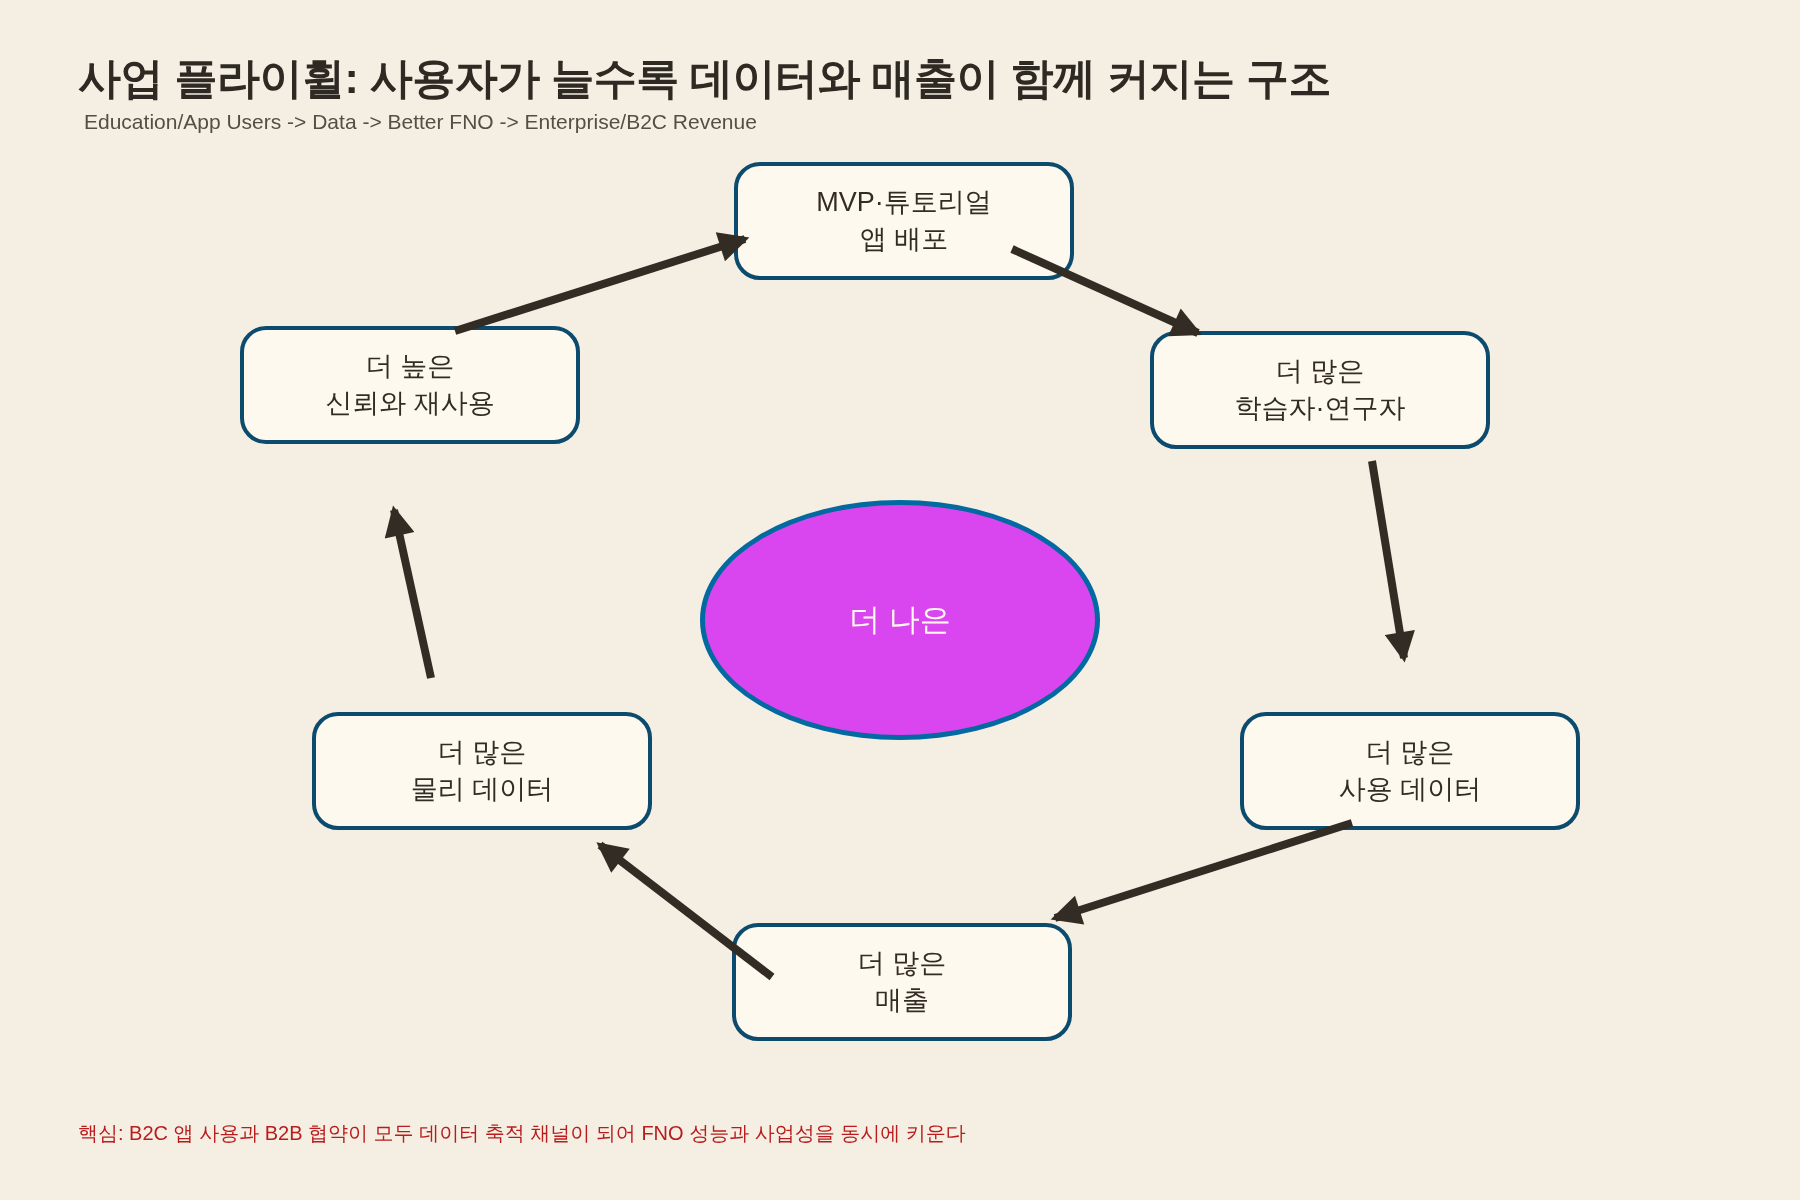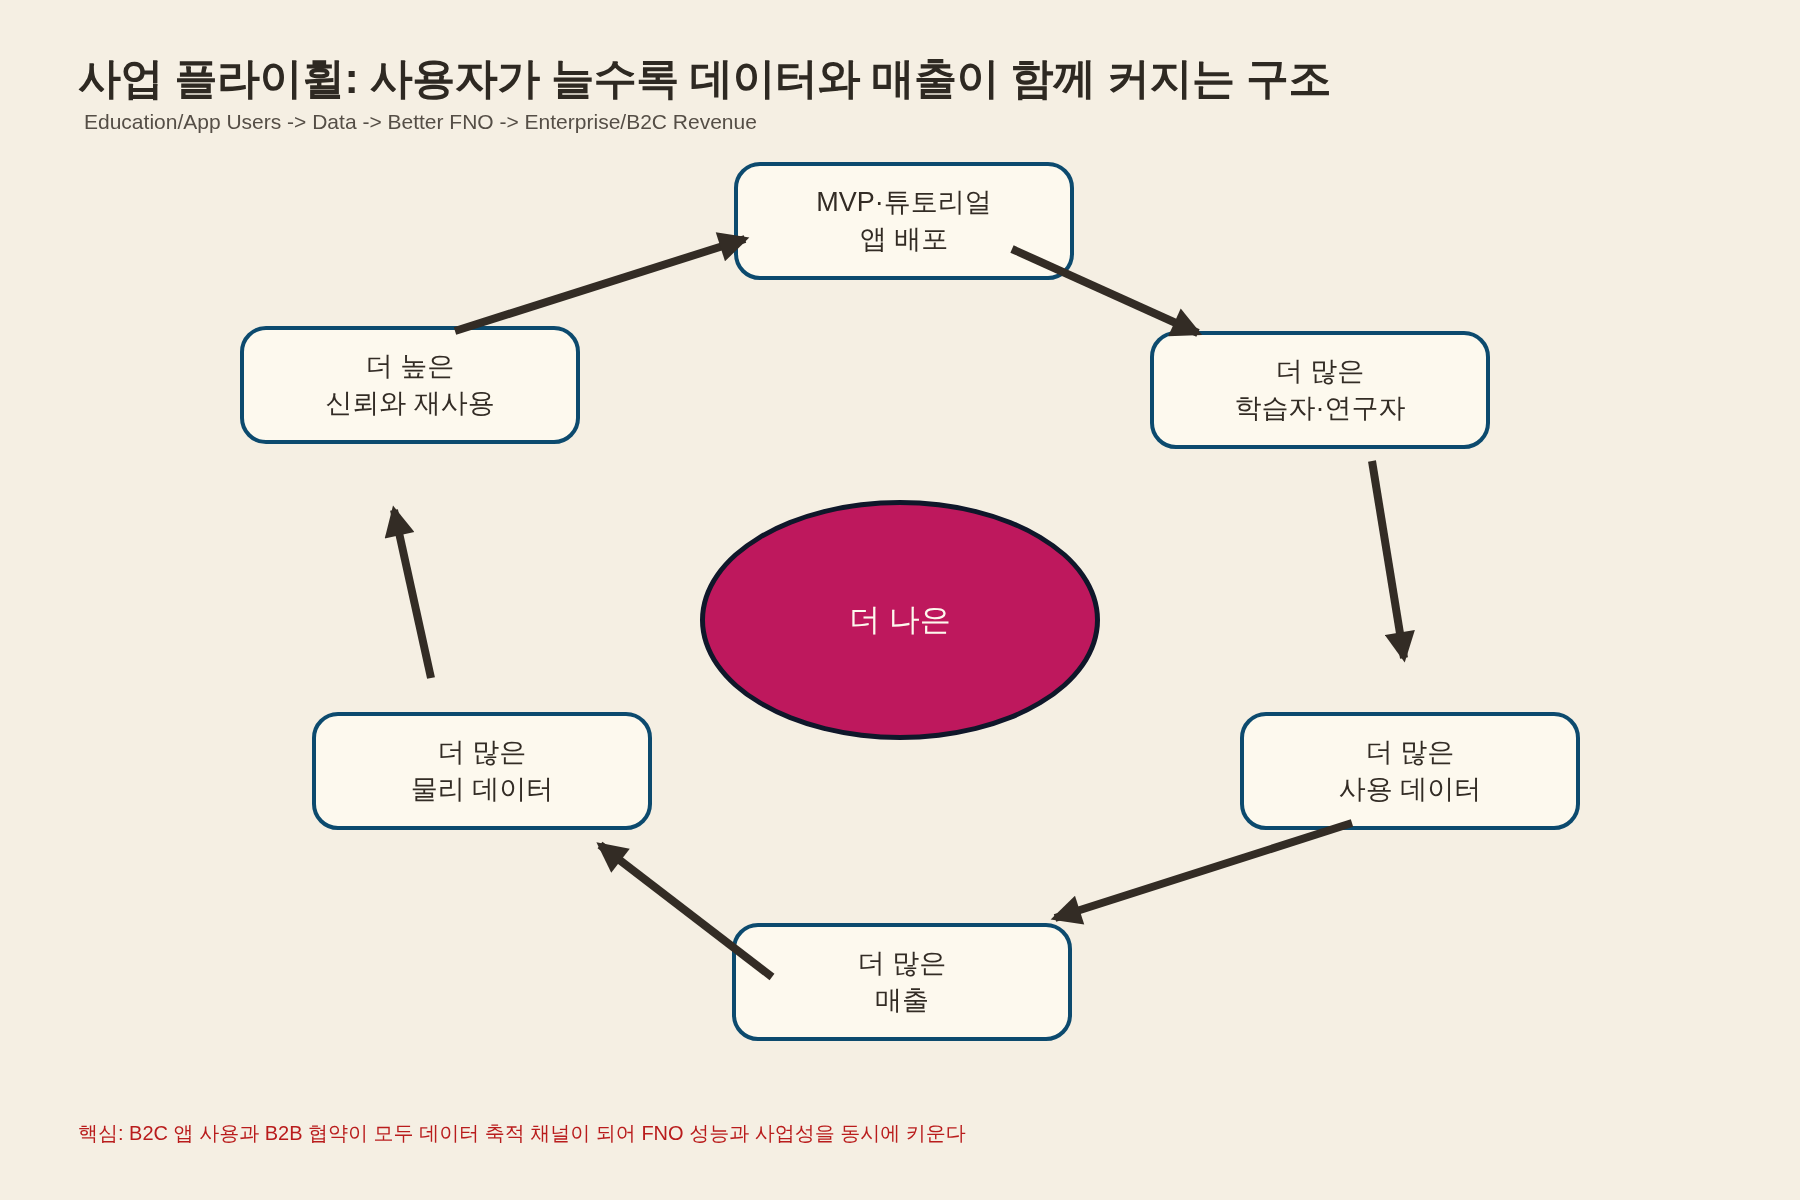--- a/index.html
+++ b/index.html
@@ -41,22 +41,22 @@
   .node-deploy  {left:734px; top:162px;}
   .node-learners{left:1150px;top:331px;}
   .node-usage   {left:1240px;top:712px;}
   .node-revenue {left:732px; top:923px;}
   .node-physics {left:312px; top:712px;}
   .node-trust   {left:220px; top:326px;margin-left:20px;}
   .hub{
     position:absolute;left:700px;top:500px;
     width:400px;height:240px;
     box-sizing:border-box;
-    background:#be185d;
-    border:5px solid #0f172a;
+    background:#d946ef;
+    border:5px solid #0369a1;
     border-radius:50%;
     display:flex;flex-direction:column;
     align-items:center;justify-content:center;
     text-align:center;
     font-size:31px;line-height:1.42;color:#fdf9ee;
   }
   .arrows{
     position:absolute;left:0;top:0;
     pointer-events:none;
   }

